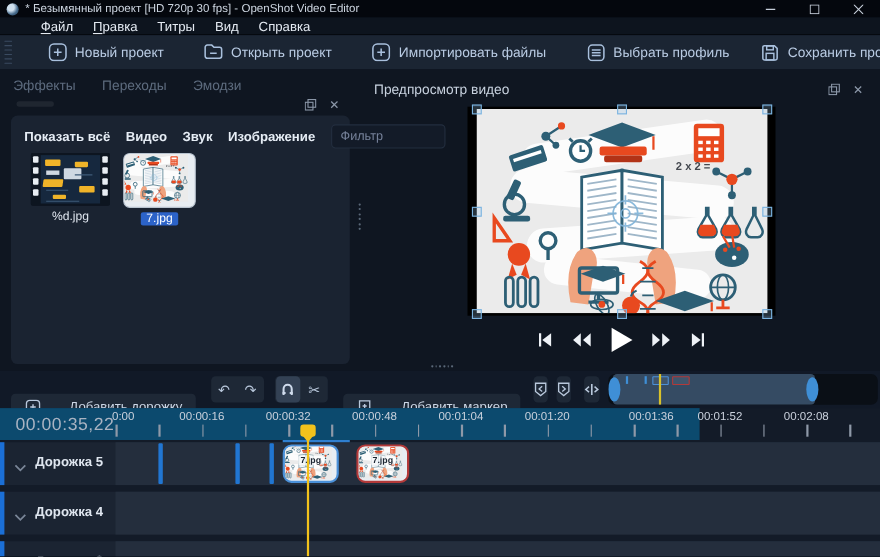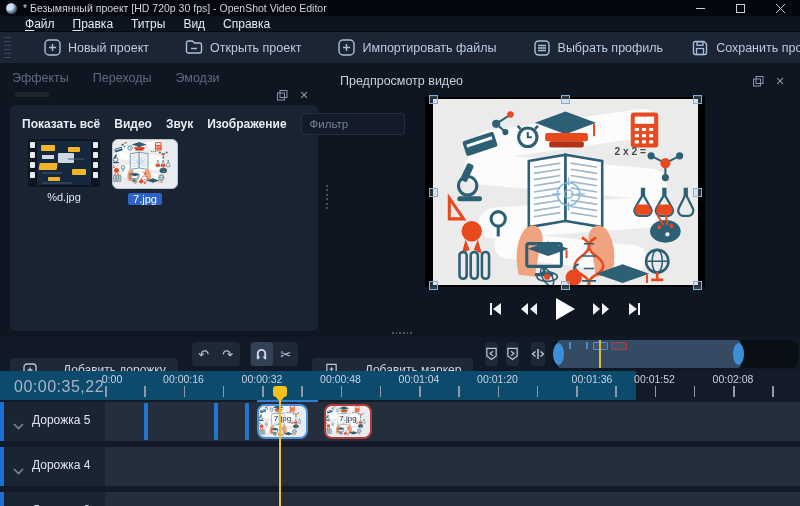--- a/index.html
+++ b/index.html
@@ -14,21 +14,21 @@
         background:radial-gradient(circle at 35% 35%,#cfe0ee 0 30%,#4a6e8f 60%,#17354f 100%);
         margin-right:6px;flex:0 0 auto;}
   .win-title{font-size:10.5px;color:#cdd5e0;white-space:nowrap;}
   .win-controls{margin-left:auto;display:flex;height:16px;}
   .win-btn{width:40px;height:16px;display:flex;align-items:center;justify-content:center;
            font-size:10px;color:#c7cfdb;}
   .win-btn svg{display:block;}
 
   
   .menubar{position:absolute;left:0;top:16px;width:800px;height:16px;background:#0d141e;
-           display:flex;align-items:center;padding-left:16px;border-bottom:1px solid #05080e;}
+           display:flex;align-items:center;padding-left:28px;border-bottom:1px solid #05080e;}
   .menu-item{font-size:12px;color:#e4eaf2;padding:0 9px;}
   .menu-item u{text-decoration:underline;text-underline-offset:2px;}
 
   
   .toolbar{position:absolute;left:0;top:32px;width:800px;height:31px;background:#1b2533;
            display:flex;align-items:center;}
   .tb-grip{width:8px;height:22px;margin-left:4px;display:flex;flex-direction:column;justify-content:space-between;}
   .tb-grip i{display:block;width:7px;height:1.5px;background:#3a4a60;border-radius:1px;}
   .tb-left{display:flex;align-items:flex-end;gap:8px;margin-left:18px;}
   .tb-right{display:flex;align-items:center;margin-left:auto;height:31px;}
@@ -98,21 +98,21 @@
   .mini-tick{position:absolute;top:2px;width:2px;height:7px;background:#3f8fd6;}
   .mini-clip{position:absolute;top:2px;height:8px;border:1.5px solid;background:rgba(255,255,255,.06);border-radius:1px;}
   .mini-playhead{position:absolute;top:0;width:1.5px;height:28px;background:#d8c12b;}
 
   
   .timeline{position:absolute;left:0;top:371px;width:800px;height:135px;background:#131b28;}
   .timecode{position:absolute;left:14px;top:7px;font-size:16px;color:#a9b3c2;letter-spacing:.5px;}
   .ruler{position:absolute;left:0;top:0;width:636px;height:29px;background:#0c4a6e;}
   .ruler-label{position:absolute;top:2px;font-size:10.5px;color:#cad1dc;transform:translateX(-50%);white-space:nowrap;}
   .ruler-tick{position:absolute;top:15px;width:1.5px;height:11px;background:#8f99a8;}
-  .tracks{position:absolute;left:0;top:29px;width:640px;height:106px;}
+  .tracks{position:absolute;left:0;top:29px;width:640px;height:106px;font-weight:bold;}
   .track-row{position:absolute;left:0;width:800px;height:39px;background:#1b2432;}
   .track-row .lane{position:absolute;left:105px;top:0;right:0;height:39px;background:#242e3d;}
   .track-row .accent{position:absolute;left:0;top:0;width:4px;height:39px;background:#1b6fd6;}
   .track-name{position:absolute;left:32px;top:11px;font-size:12px;color:#dfe6ef;}
   .track-chevron{position:absolute;left:13px;top:14px;color:#7a8698;}
   .stub-clip{position:absolute;top:1px;width:4px;height:37px;background:#2176d2;border-radius:1px;}
   .clip{position:absolute;top:2px;height:35px;border-radius:8px;background:#e8edf2;border:2px solid;
         overflow:hidden;display:flex;align-items:center;justify-content:center;}
   .clip-label{position:absolute;font-size:8px;color:#1d2733;background:rgba(255,255,255,.65);
               padding:0 2px;border-radius:2px;top:8px;}

